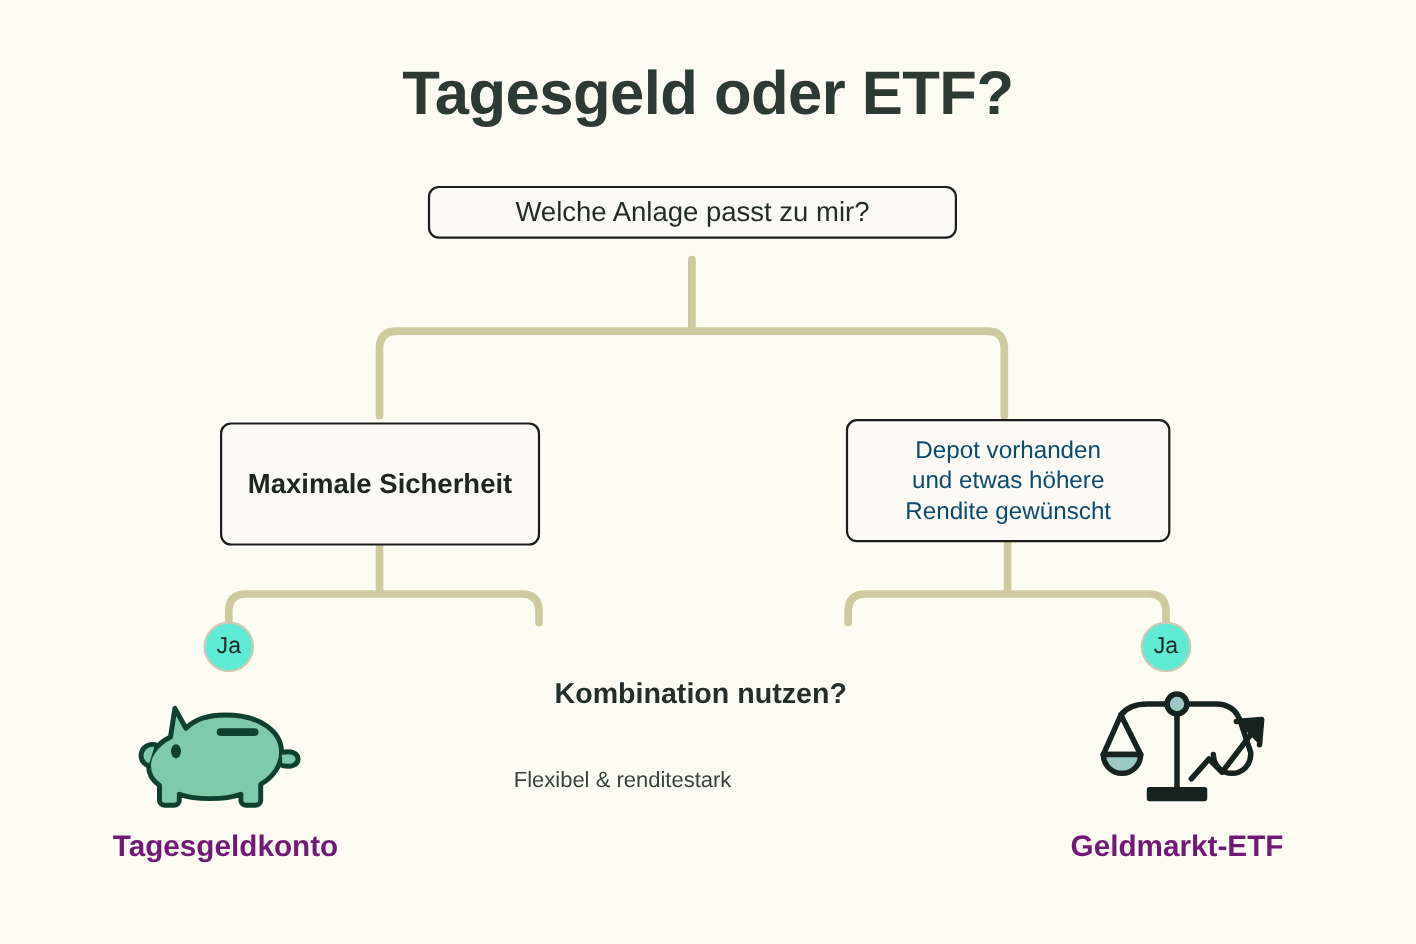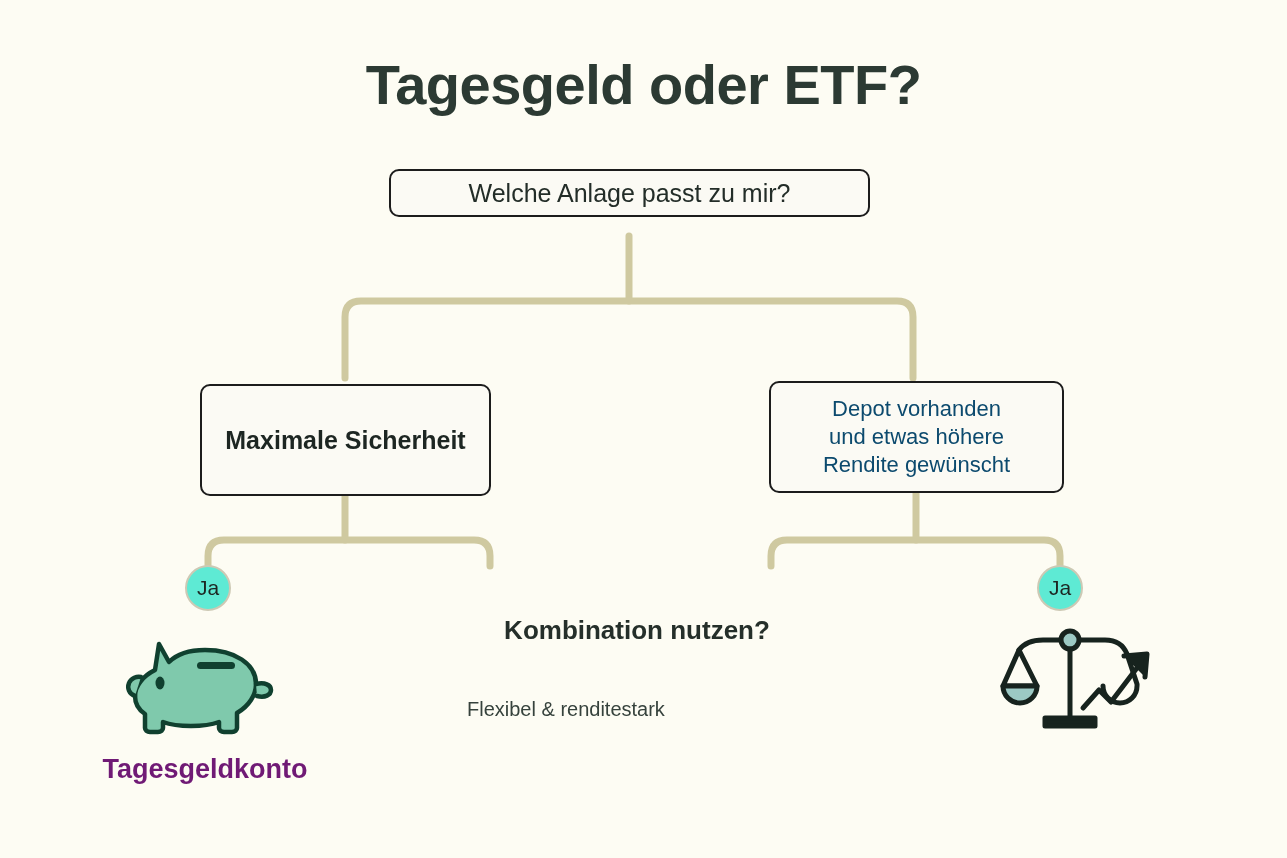--- a/index.html
+++ b/index.html
@@ -249,14 +249,15 @@
         <path d="M 132 28 L 142 58"></path>
         <path d="M 108 60 A 17 17 0 0 0 142 60" fill="none"></path>
 
         <path d="M 88 82 L 104 64 L 116 76 L 148 34"></path>
         <path d="M 129 30 L 152 28 L 150 51" fill="#17231e" stroke="#17231e"></path>
       </g>
     </svg>
   </div>
 
   <div class="outcome-label outcome-left">Tagesgeldkonto</div>
+  <div class="outcome-label outcome-right">Geldmarkt-ETF</div>
 
 </div>
 
 </body></html>

